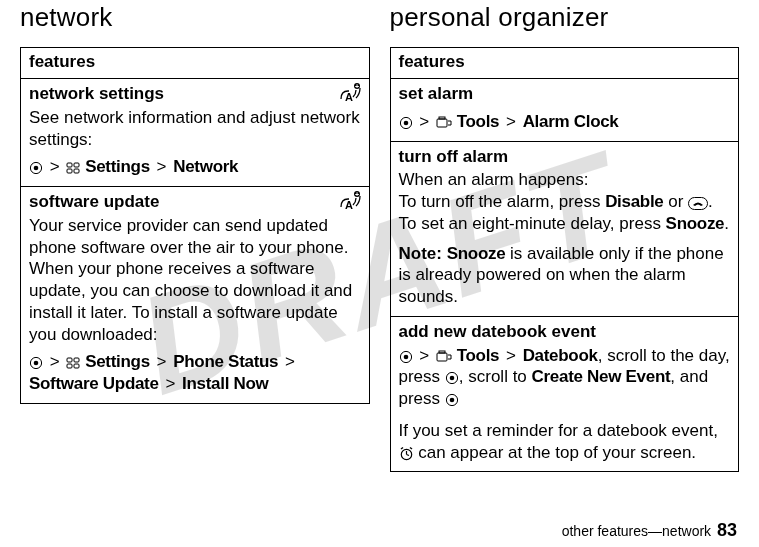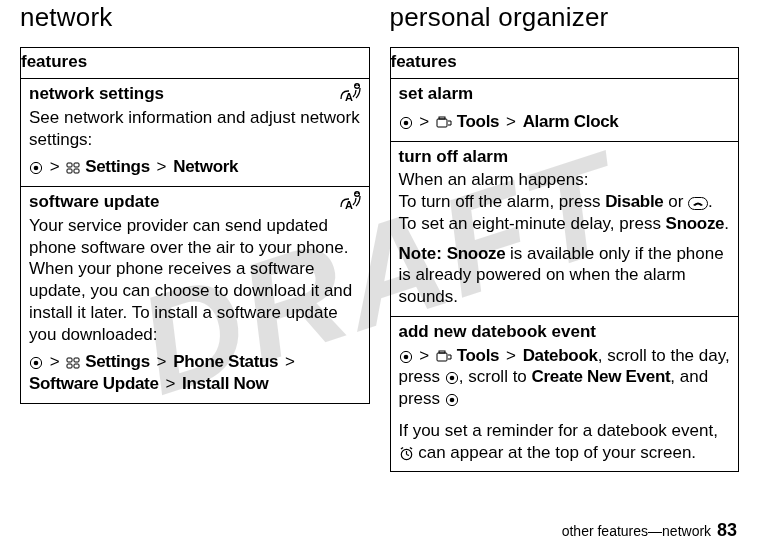--- a/index.html
+++ b/index.html
@@ -47,21 +47,21 @@
   table.features {
     border-collapse: collapse;
     width: 100%;
   }
   table.features th {
     text-align: left;
     font-size: 17px;
     font-weight: bold;
     border: 1.2px solid #000;
     border-bottom: 1.2px solid #000;
-    padding: 4px 8px 6px 0;
+    padding: 4px 8px 6px 8px;
   }
   table.features td {
     border-left: 1.2px solid #000;
     border-right: 1.2px solid #000;
     border-bottom: 1.2px solid #000;
     padding: 4px 8px 8px 8px;
     font-size: 17px;
     line-height: 1.28;
     vertical-align: top;
     position: relative;

